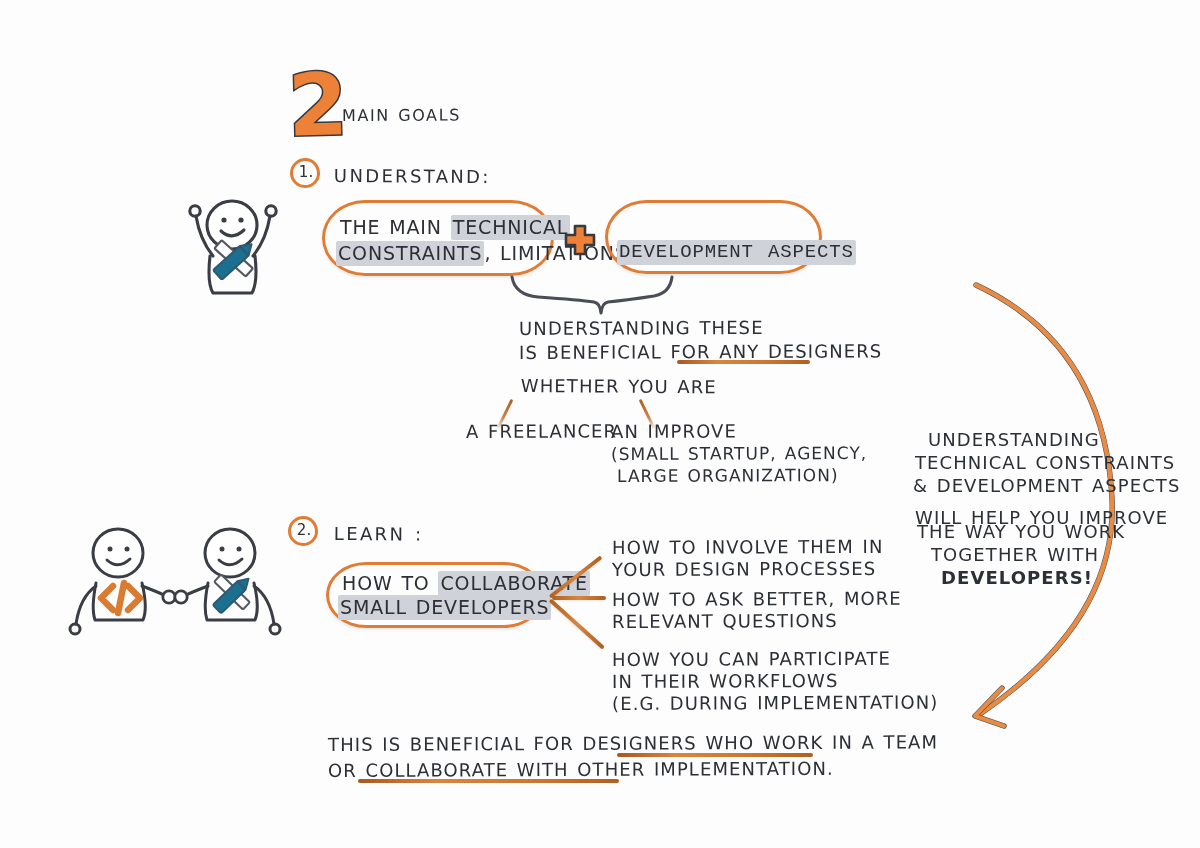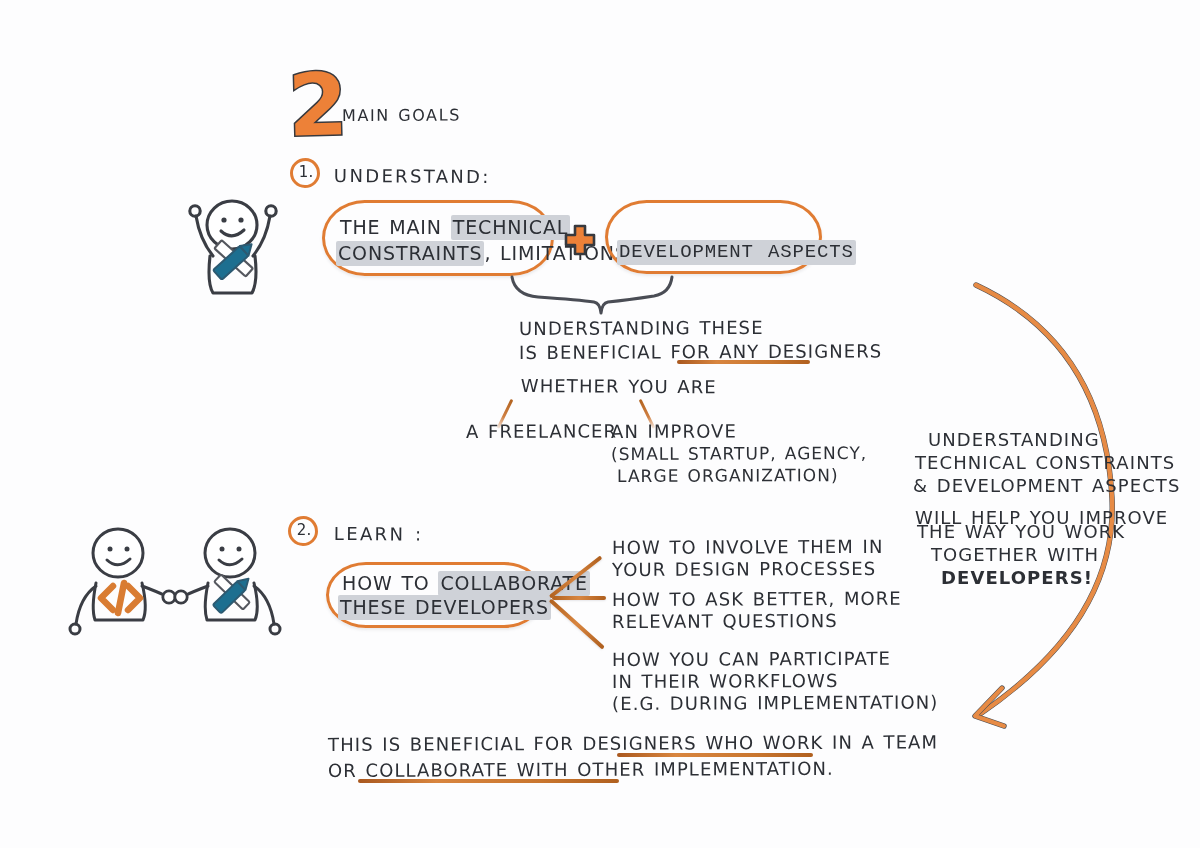--- a/index.html
+++ b/index.html
@@ -252,21 +252,21 @@
       <rect x="212" y="587" width="40" height="10" rx="1.5" transform="rotate(44 232 592)"></rect>
     </g>
     <g transform="rotate(-44 232 596)">
       <rect x="212" y="589" width="34" height="12" rx="2" fill="#1d6f90" stroke="#2c5a72" stroke-width="1.9"></rect>
       <path d="M246 589 L256 595 L246 601 Z" fill="#1d6f90" stroke="#2c5a72" stroke-width="1.9" stroke-linejoin="round"></path>
     </g>
   </svg>
 
   <div class="pill" style="left:326px; top:562px; width:218px; height:66px; border-radius:40px/33px;"></div>
   <div class="hand txt-box" style="left:342px; top:571px;"><span>HOW TO </span><span class="hl">COLLABORATE</span></div>
-  <div class="hand txt-box" style="left:338px; top:595px;"><span class="hl">THESE DEVELOPERS</span></div>
+  <div class="hand txt-box" style="left:338px; top:595px;"><span class="hl">SMALL DEVELOPERS</span></div>
 
   <div class="connector" style="left:550px; top:595px; width:65px; transform:rotate(-38deg);"></div>
   <div class="connector" style="left:552px; top:596px; width:54px; transform:rotate(0deg);"></div>
   <div class="connector" style="left:550px; top:598px; width:72px; transform:rotate(42deg);"></div>
 
   <div class="hand txt-md tilt-c" style="left:612px; top:536px;">HOW TO INVOLVE THEM IN</div>
   <div class="hand txt-md tilt-c" style="left:612px; top:558px;">YOUR DESIGN PROCESSES</div>
 
   <div class="hand txt-md tilt-c" style="left:612px; top:588px;">HOW TO ASK BETTER, MORE</div>
   <div class="hand txt-md tilt-c" style="left:612px; top:610px;">RELEVANT QUESTIONS</div>

